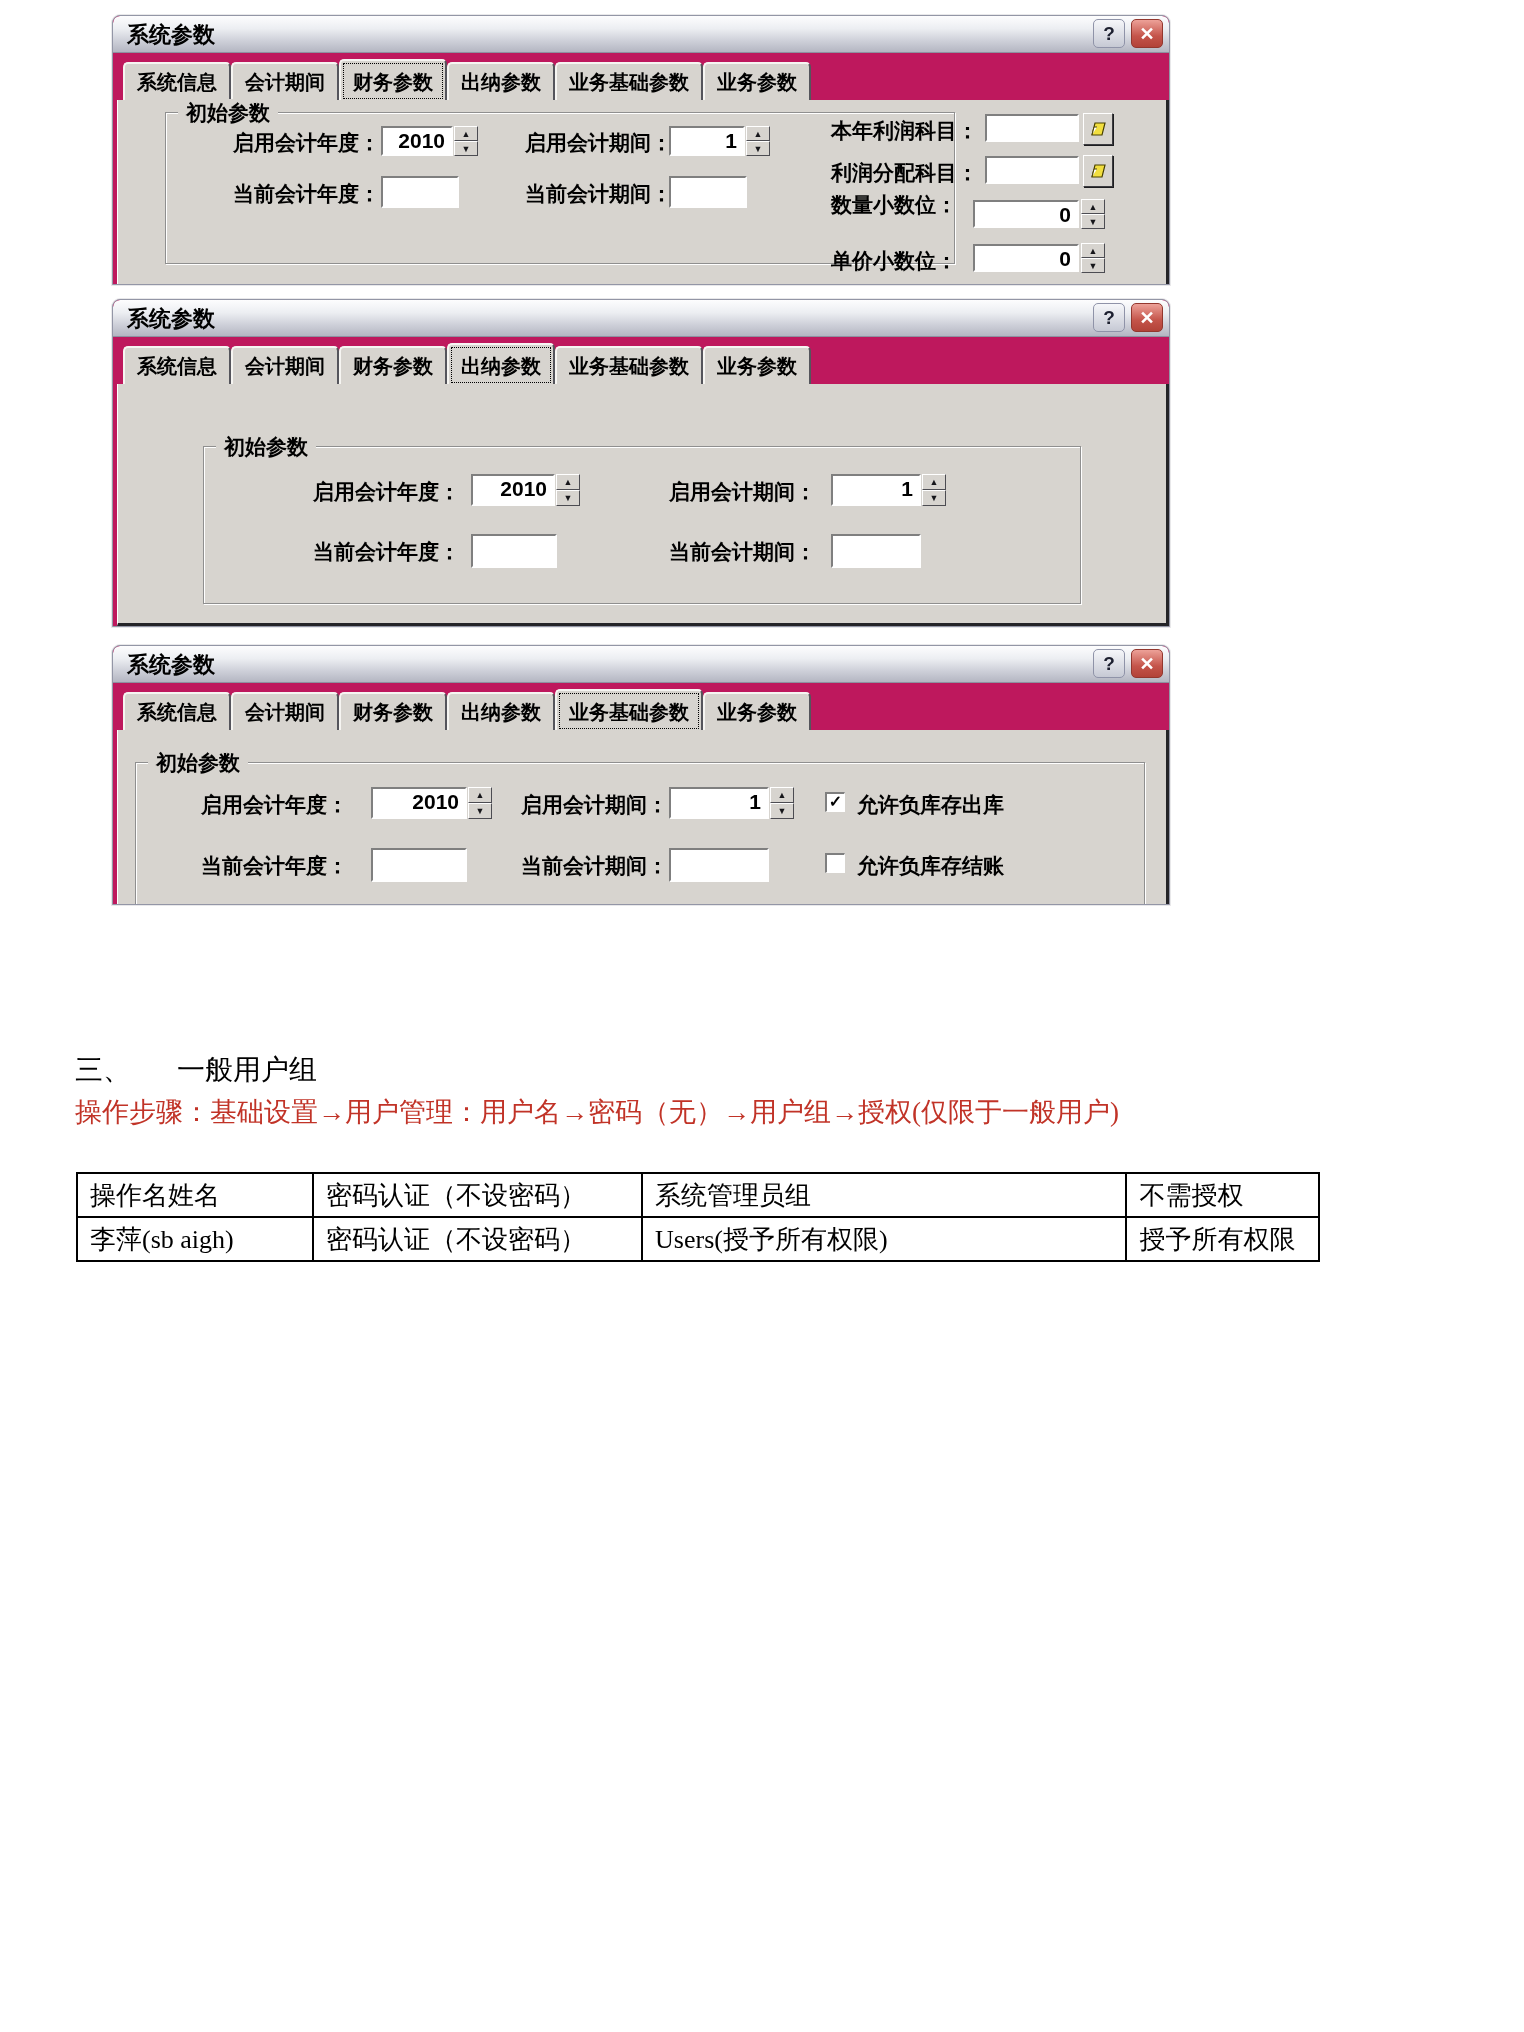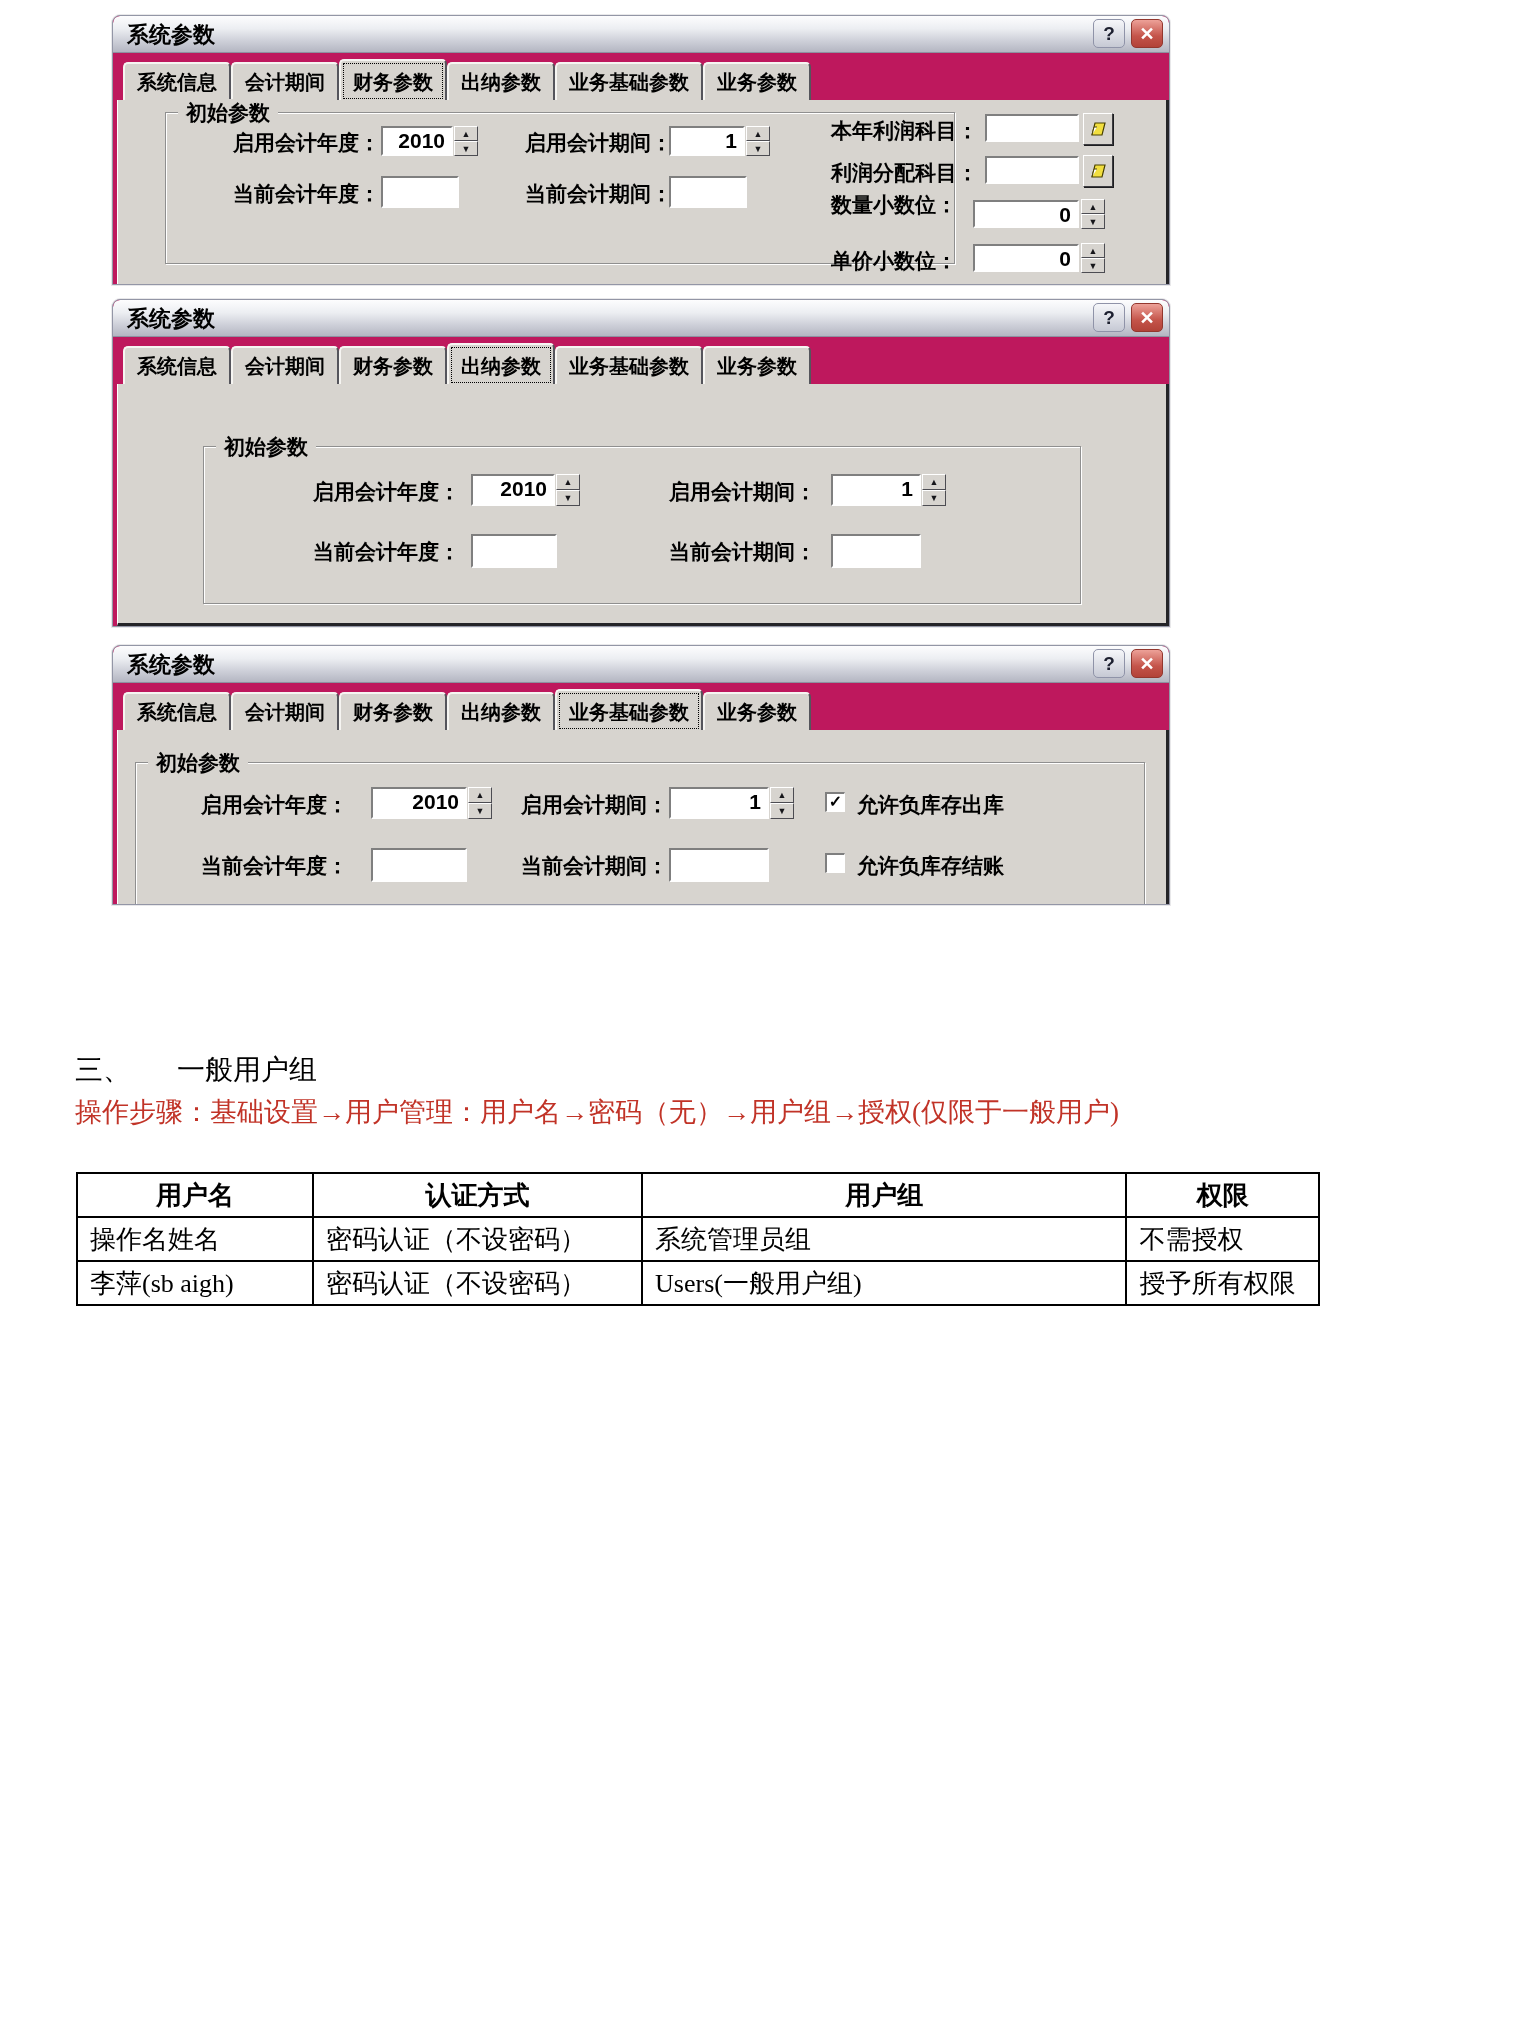--- a/index.html
+++ b/index.html
@@ -244,35 +244,29 @@
 
 
   <table class="doc-table">
     <colgroup>
         <col style="width:19%">
         <col style="width:26.5%">
         <col style="width:39%">
         <col style="width:15.5%">
       </colgroup>
     <tbody>
-        <tr class="hdr">
-      <td>用户名</td>
-      <td>认证方式</td>
-      <td>用户组</td>
-      <td>权限</td>
-    </tr>
     <tr>
       <td>操作名姓名</td>
       <td>密码认证（不设密码）</td>
       <td>系统管理员组</td>
       <td>不需授权</td>
     </tr>
     <tr>
       <td>李萍(sb aigh)</td>
       <td>密码认证（不设密码）</td>
-      <td>Users(一般用户组)</td>
+      <td>Users(授予所有权限)</td>
       <td>授予所有权限</td>
     </tr>
   </tbody>
     </table>
 
 
 </div>
 
 </body></html>

